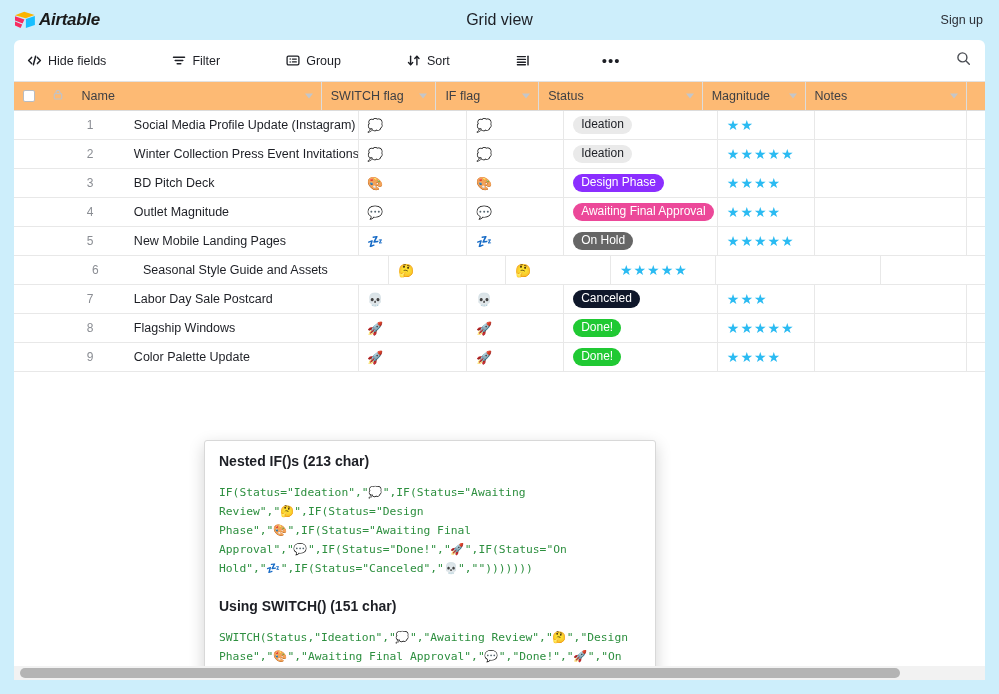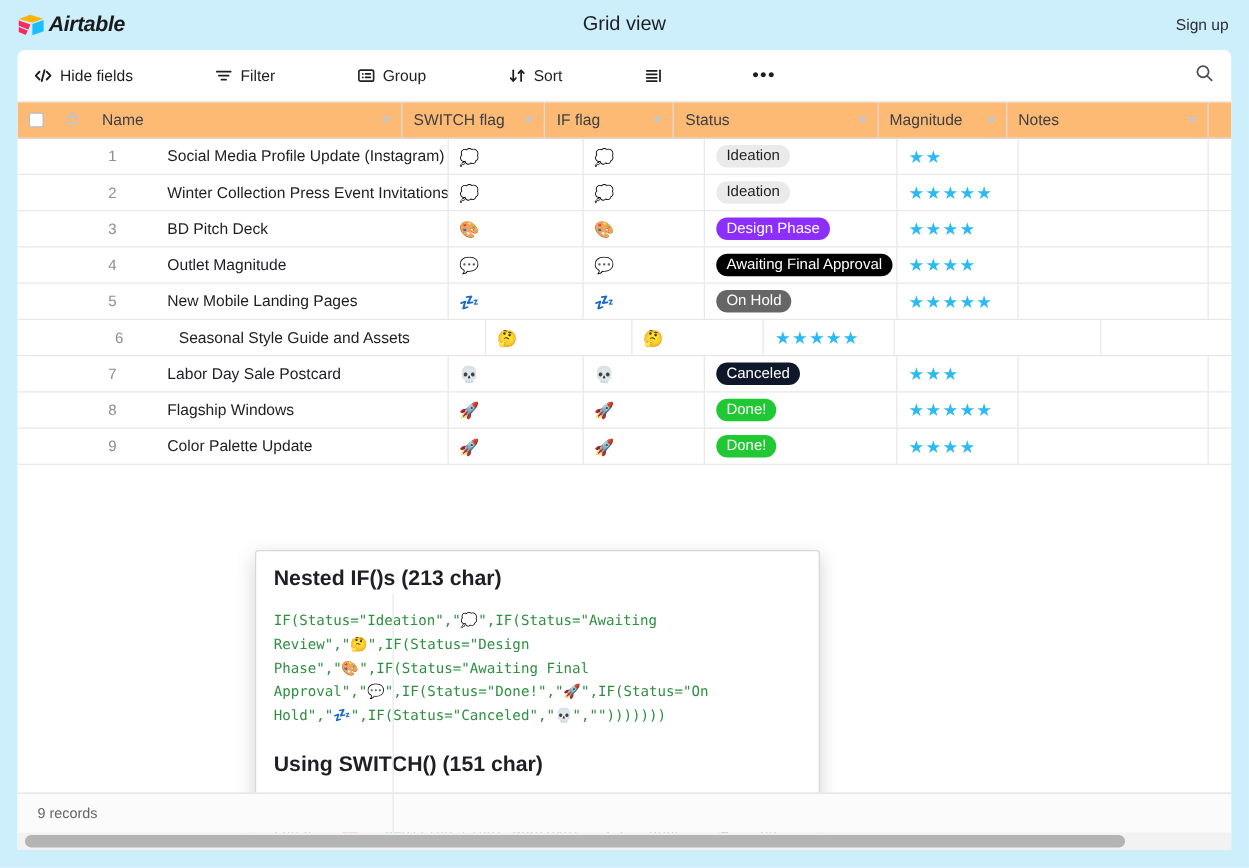--- a/index.html
+++ b/index.html
@@ -107,21 +107,21 @@
   .stars { color: #2bbbf2; font-size: 14px; letter-spacing: 1px; line-height: 1; }
 
   
   .popup {
     position: absolute; left: 190px; top: 400px; width: 452px;
     background: #ffffff; border: 1px solid #d8d8d8; border-radius: 3px;
     box-shadow: 0 5px 16px rgba(0,0,0,0.18);
     padding: 12px 14px 14px;
   }
   .pop-h {
-    font-size: 17px; font-weight: bold; color: #1d1f25; margin-bottom: 14px;
+    font-size: 14px; font-weight: bold; color: #1d1f25; margin-bottom: 14px;
   }
   .pop-h.second { margin-top: 20px; }
   .formula {
     font-family: "DejaVu Sans Mono", monospace;
     font-size: 11.3px; line-height: 19px; color: #2d8f3f;
     word-break: break-word; white-space: pre-wrap;
   }
 
   
   .footer {
@@ -367,21 +367,21 @@
           <div class="cell c-name">
             <span>Outlet Magnitude</span>
           </div>
           <div class="cell c-sw">
             <span class="flag">💬</span>
           </div>
           <div class="cell c-if">
             <span class="flag">💬</span>
           </div>
           <div class="cell c-status">
-            <span class="badge" style="background: #000000; color: rgb(255, 255, 255);">Awaiting Final Approval</span>
+            <span class="badge" style="background: #ec4899; color: rgb(255, 255, 255);">Awaiting Final Approval</span>
           </div>
           <div class="cell c-mag">
             <span class="stars">★★★★</span>
           </div>
           <div class="cell c-notes">
             <span></span>
           </div>
           <div class="cell c-pad"></div>
         </div>
         <div class="row">
@@ -514,20 +514,16 @@
       </div>
   </div>
 
   <div class="popup">
     <div class="pop-h">Nested IF()s (213 char)</div>
     <div class="formula">IF(Status="Ideation","💭",IF(Status="Awaiting Review","🤔",IF(Status="Design Phase","🎨",IF(Status="Awaiting Final Approval","💬",IF(Status="Done!","🚀",IF(Status="On Hold","💤",IF(Status="Canceled","💀","")))))))</div>
     <div class="pop-h second">Using SWITCH() (151 char)</div>
     <div class="formula">SWITCH(Status,"Ideation","💭","Awaiting Review","🤔","Design Phase","🎨","Awaiting Final Approval","💬","Done!","🚀","On Hold","💤","Canceled","💀","")</div>
   </div>
 
-  <div class="footer">
-    <span class="footdiv"></span>
-    <span class="rec-count">9 records</span>
-  </div>
   <div class="hscroll">
     <div class="hthumb"></div>
   </div>
 </div>
 
 </body></html>

